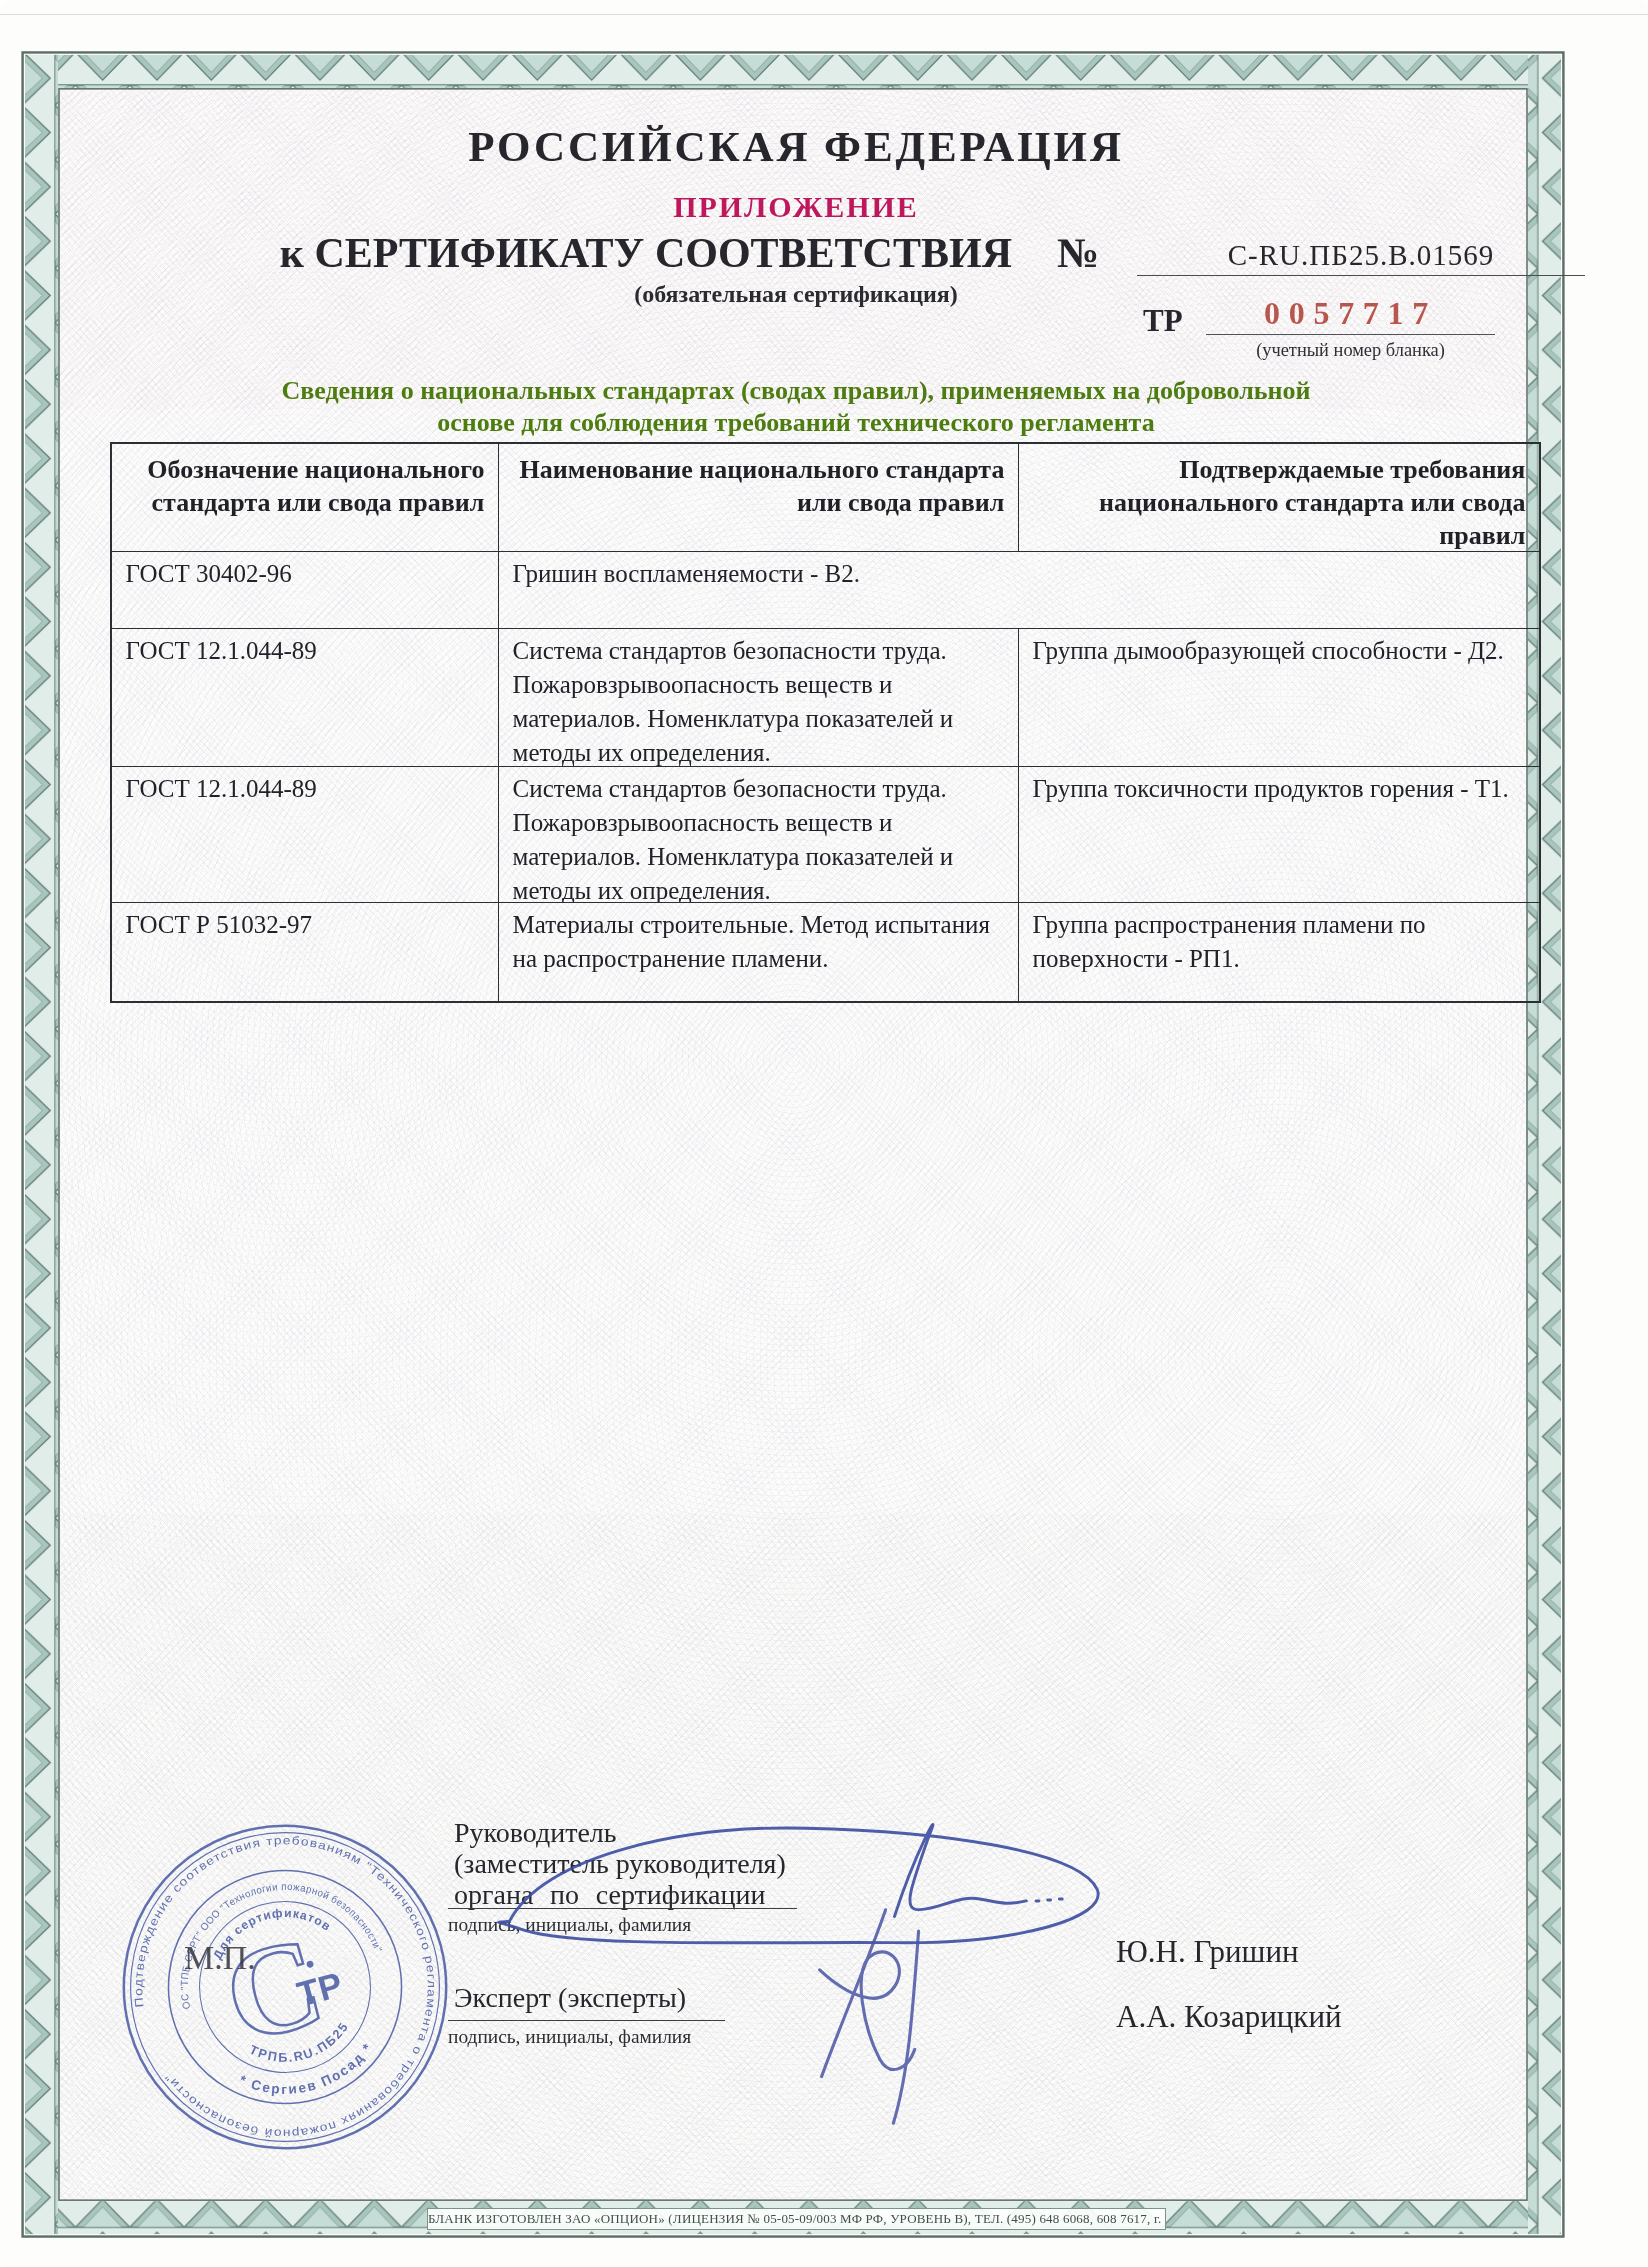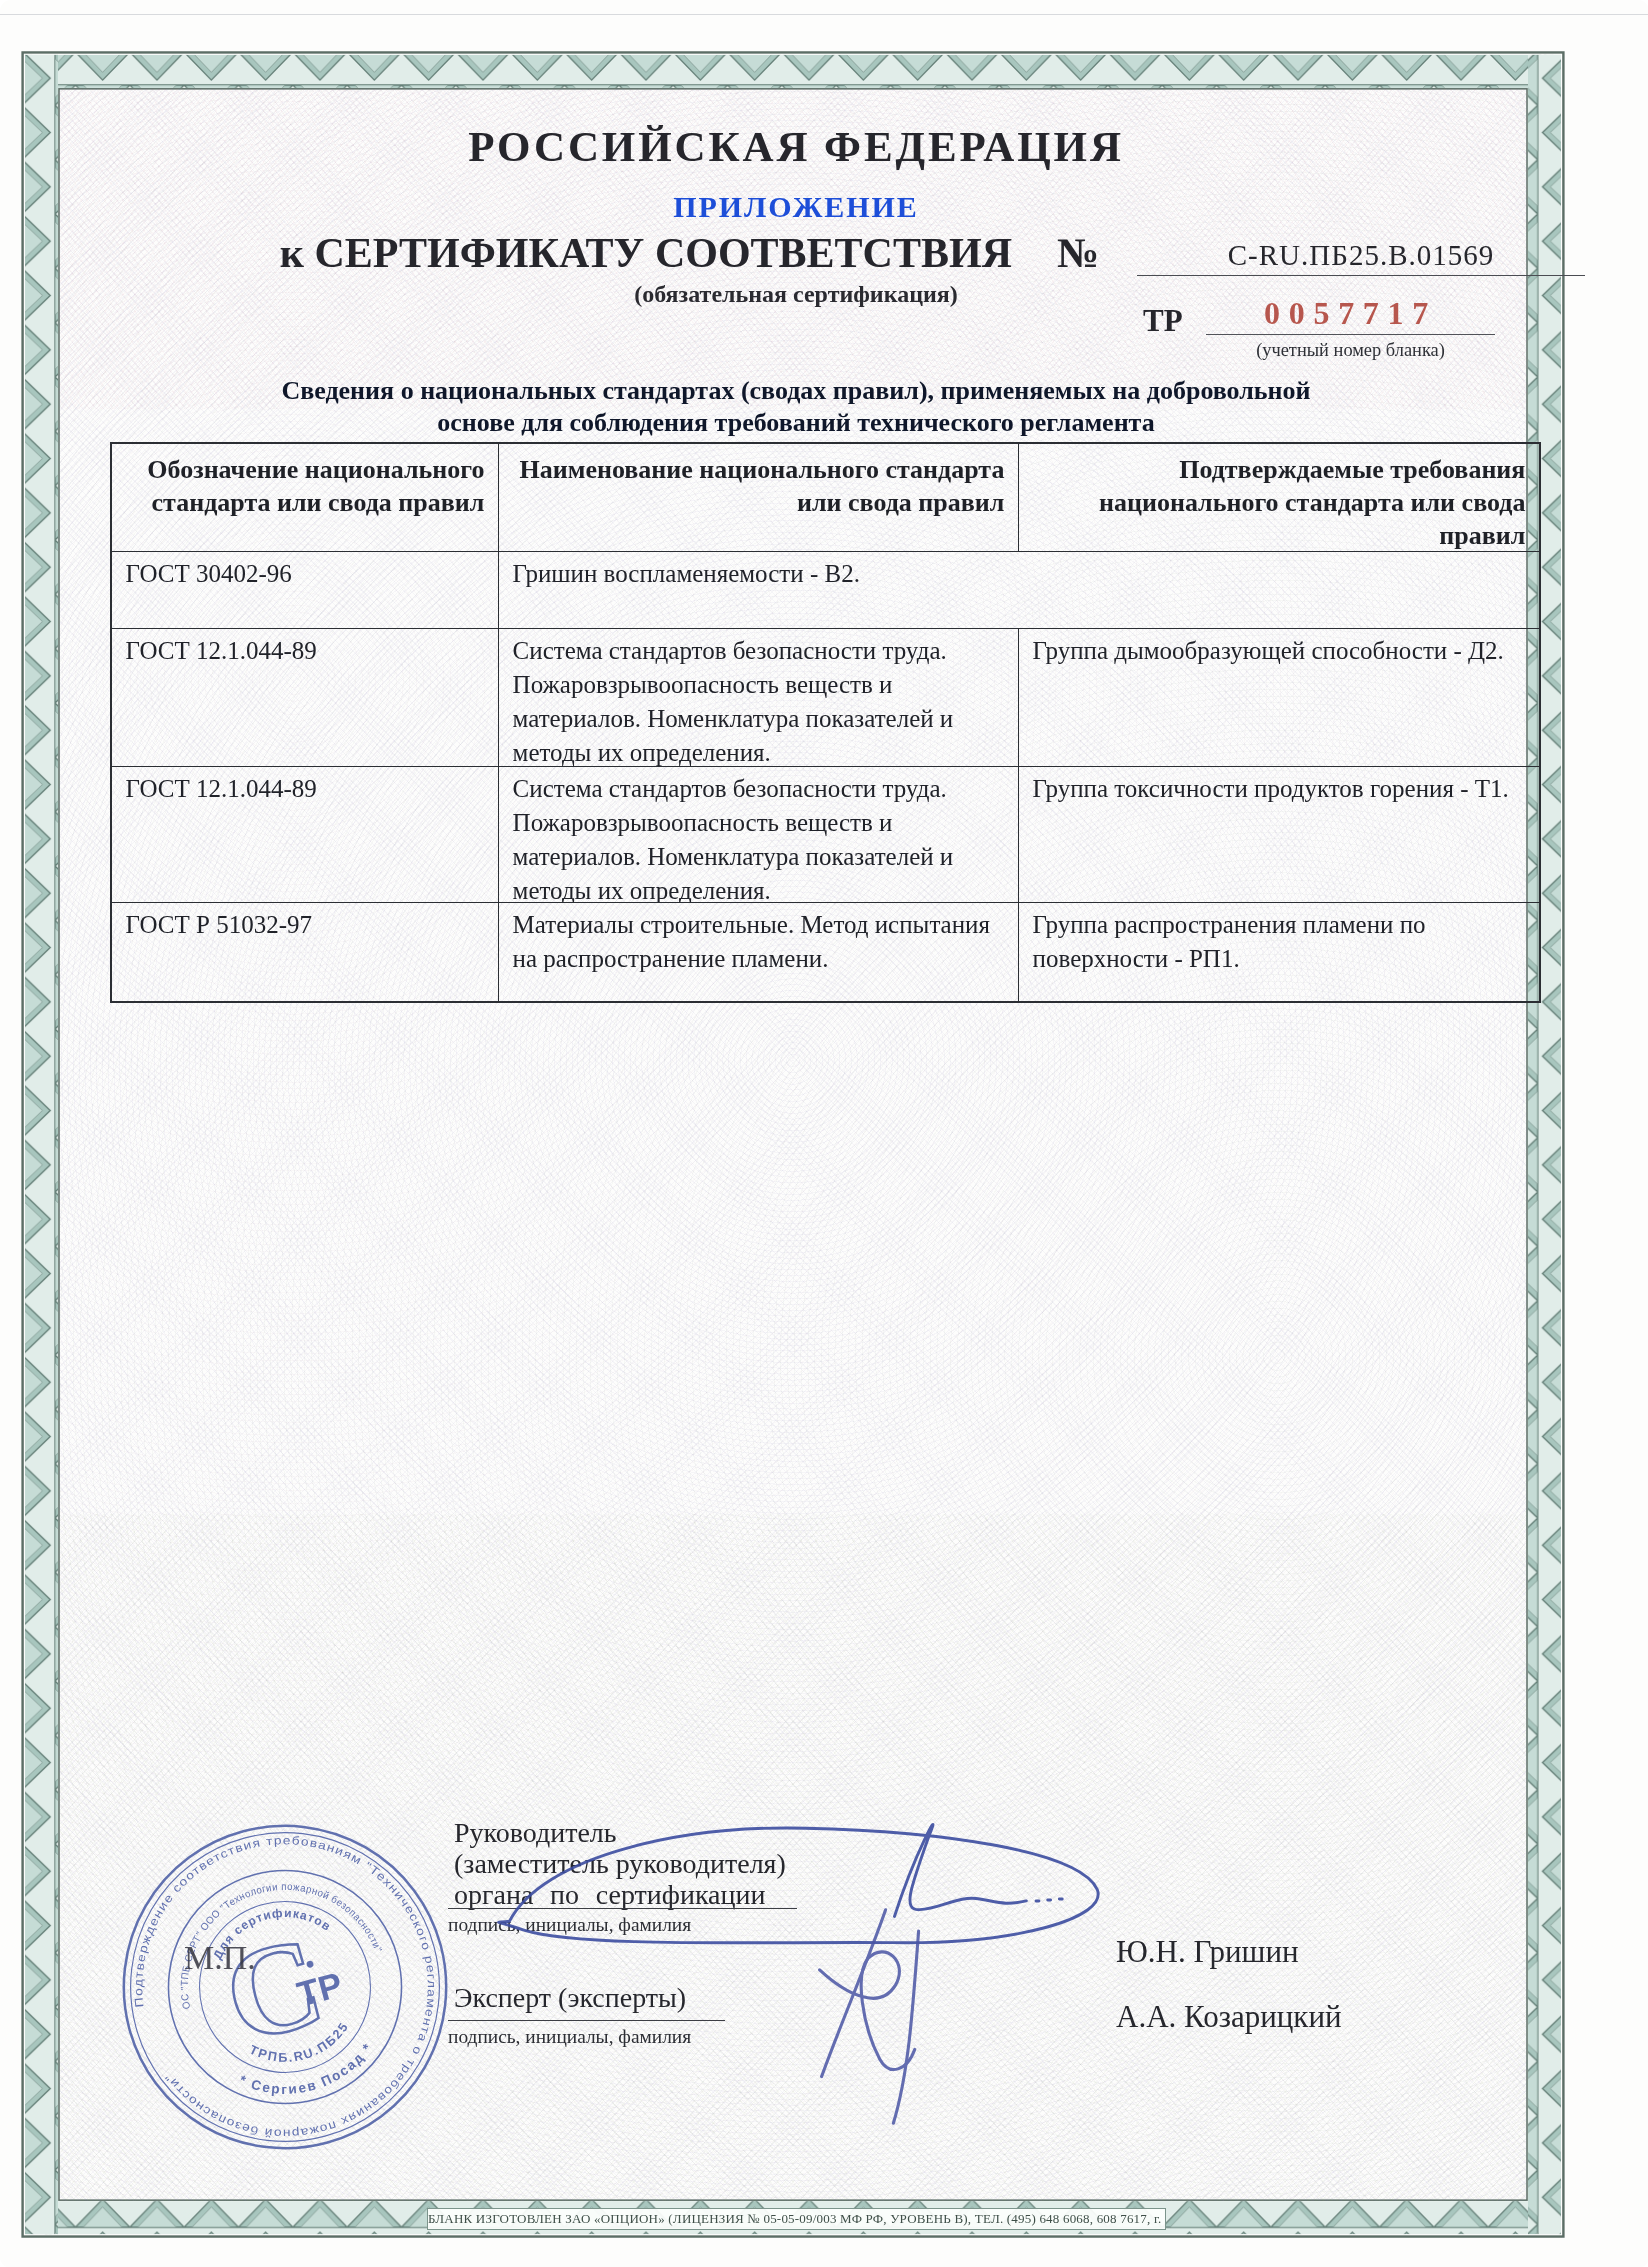--- a/index.html
+++ b/index.html
@@ -30,33 +30,33 @@
   }
   .bg-bottom{
     position:absolute;left:59px;top:1514px;width:1468px;height:687px;
     background-image:
       repeating-linear-gradient(50deg, rgba(134,152,102,.055) 0 1px, transparent 1px 5.8px),
       repeating-linear-gradient(-50deg, rgba(134,152,102,.055) 0 1px, transparent 1px 5.8px);
   }
 
   .t-center{position:absolute;text-align:center;}
   .title-country{left:175px;top:122px;width:1242px;font-size:43px;font-weight:bold;letter-spacing:2.9px;color:#26262c;}
-  .title-app{left:175px;top:190px;width:1242px;font-size:30px;font-weight:bold;letter-spacing:1.9px;color:#1d4ed8;}
+  .title-app{left:175px;top:190px;width:1242px;font-size:30px;font-weight:bold;letter-spacing:1.9px;color:#be185d;}
   .title-sub{left:146px;top:229px;width:1087px;font-size:42px;font-weight:bold;color:#26262c;}
   .title-sub .numsign{margin-left:45px;}
   .title-note{left:175px;top:281px;width:1242px;font-size:24px;font-weight:bold;color:#2a2a30;}
 
   .cert-number{left:1137px;top:239px;width:448px;height:36px;font-size:29px;letter-spacing:1px;
     border-bottom:1.9px solid #4a4c52;color:#26262c;}
   .tr-label{position:absolute;left:1143px;top:303px;font-size:31px;font-weight:bold;color:#26262c;}
   .blank-number{left:1206px;top:295px;width:289px;height:39px;font-size:32px;font-weight:bold;
     letter-spacing:8.7px;color:#b24a40;border-bottom:1.9px solid #43454b;opacity:.92;}
   .blank-caption{left:1206px;top:340px;width:289px;font-size:18.4px;color:#2e3036;}
 
-  .intro{left:146px;top:375px;width:1300px;font-size:26px;font-weight:bold;line-height:32px;color:#0f172a;}
+  .intro{left:146px;top:375px;width:1300px;font-size:26px;font-weight:bold;line-height:32px;color:#4d7c0f;}
 
   
   .tbl{position:absolute;left:110px;top:442px;width:1431px;border:2.4px solid #2b2e33;box-sizing:border-box;}
   .trow{display:grid;grid-template-columns:386px 520px 1fr;box-sizing:border-box;}
   .thead{height:107px;}
   #tbody .trow{border-top:1.9px solid #2b2e33;}
   #tbody .trow:nth-child(1){height:77px;}
   #tbody .trow:nth-child(2){height:138px;}
   #tbody .trow:nth-child(3){height:136px;}
   #tbody .trow:nth-child(4){height:99px;}

